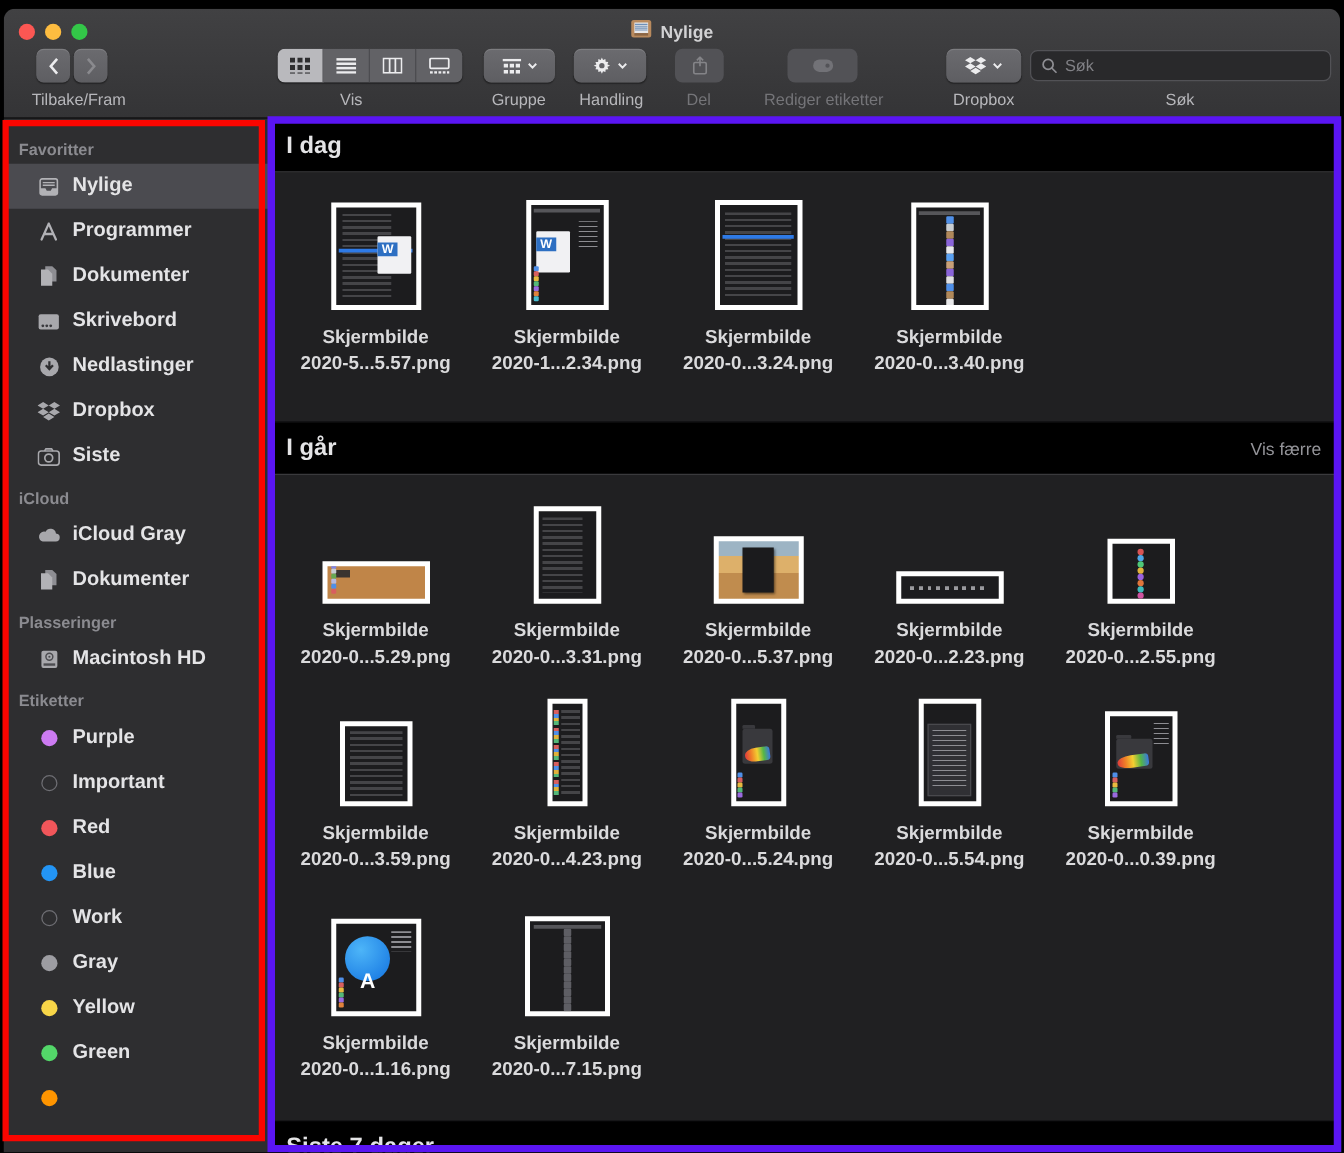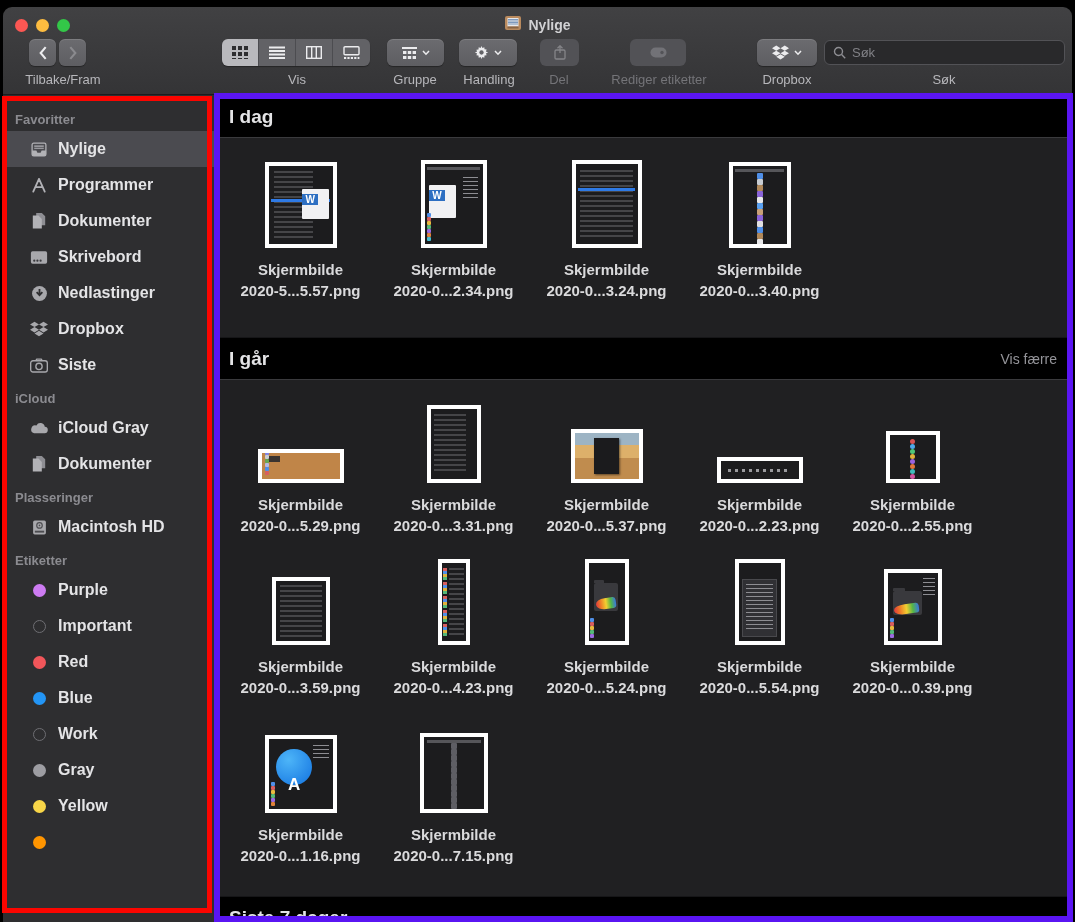--- a/index.html
+++ b/index.html
@@ -162,21 +162,21 @@
             <g fill="#ececee">
               <rect x="1" y="11" width="2.2" height="2"></rect>
               <rect x="4.4" y="11" width="2.2" height="2"></rect>
               <rect x="7.8" y="11" width="2.2" height="2"></rect>
               <rect x="11.2" y="11" width="2.2" height="2"></rect>
               <rect x="14.6" y="11" width="1.8" height="2"></rect>
             </g>
           </svg>
       </div>
     </div>
-    <div class="tb-label" style="left:244px; width:100px;">Vis</div>
+    <div class="tb-label" style="left:228px; width:100px;">Vis</div>
 
     <div class="tb-btn" style="left:384px; width:57px;">
       <svg width="15" height="12" viewBox="0 0 15 12">
           <g fill="#ececee">
             <rect x="0" y="0" width="15" height="2"></rect>
             <rect x="1" y="4" width="3.4" height="3"></rect>
             <rect x="5.8" y="4" width="3.4" height="3"></rect>
             <rect x="10.6" y="4" width="3.4" height="3"></rect>
             <rect x="1" y="9" width="3.4" height="3"></rect>
             <rect x="5.8" y="9" width="3.4" height="3"></rect>
@@ -368,20 +368,26 @@
         <span class="side-ic">
           <span class="dot" style="background: rgb(157, 157, 162);"></span>
         </span>
         <span>Gray</span>
       </div>
       <div class="side-item">
         <span class="side-ic">
           <span class="dot" style="background: rgb(248, 214, 72);"></span>
         </span>
         <span>Yellow</span>
+      </div>
+      <div class="side-item">
+        <span class="side-ic">
+          <span class="dot" style="background: rgb(83, 215, 105);"></span>
+        </span>
+        <span>Green</span>
       </div>
       <div class="side-item">
         <span class="side-ic">
           <span class="dot" style="background: rgb(255, 149, 0);"></span>
         </span>
         <span></span>
       </div>
     </div>
 
   <div class="content" id="content">
@@ -414,21 +420,21 @@
                 <i style="background:#e8b93f"></i>
                 <i style="background:#54b878"></i>
                 <i style="background:#9a6ae0"></i>
                 <i style="background:#e0823c"></i>
                 <i style="background:#46bcd0"></i>
               </span>
             </span>
           </div>
           <div class="fname">
             <div>Skjermbilde</div>
-            <div>2020-0...2.34.png</div>
+            <div>2020-1...2.34.png</div>
           </div>
         </div>
         <div class="cell" style="padding-bottom: 36px;">
           <div class="frame">
             <span class="thumb " style="width: 62px; height: 80px;">
               <i class="t-rows"></i>
               <i class="t-blue" style="top:30%"></i>
             </span>
           </div>
           <div class="fname">

